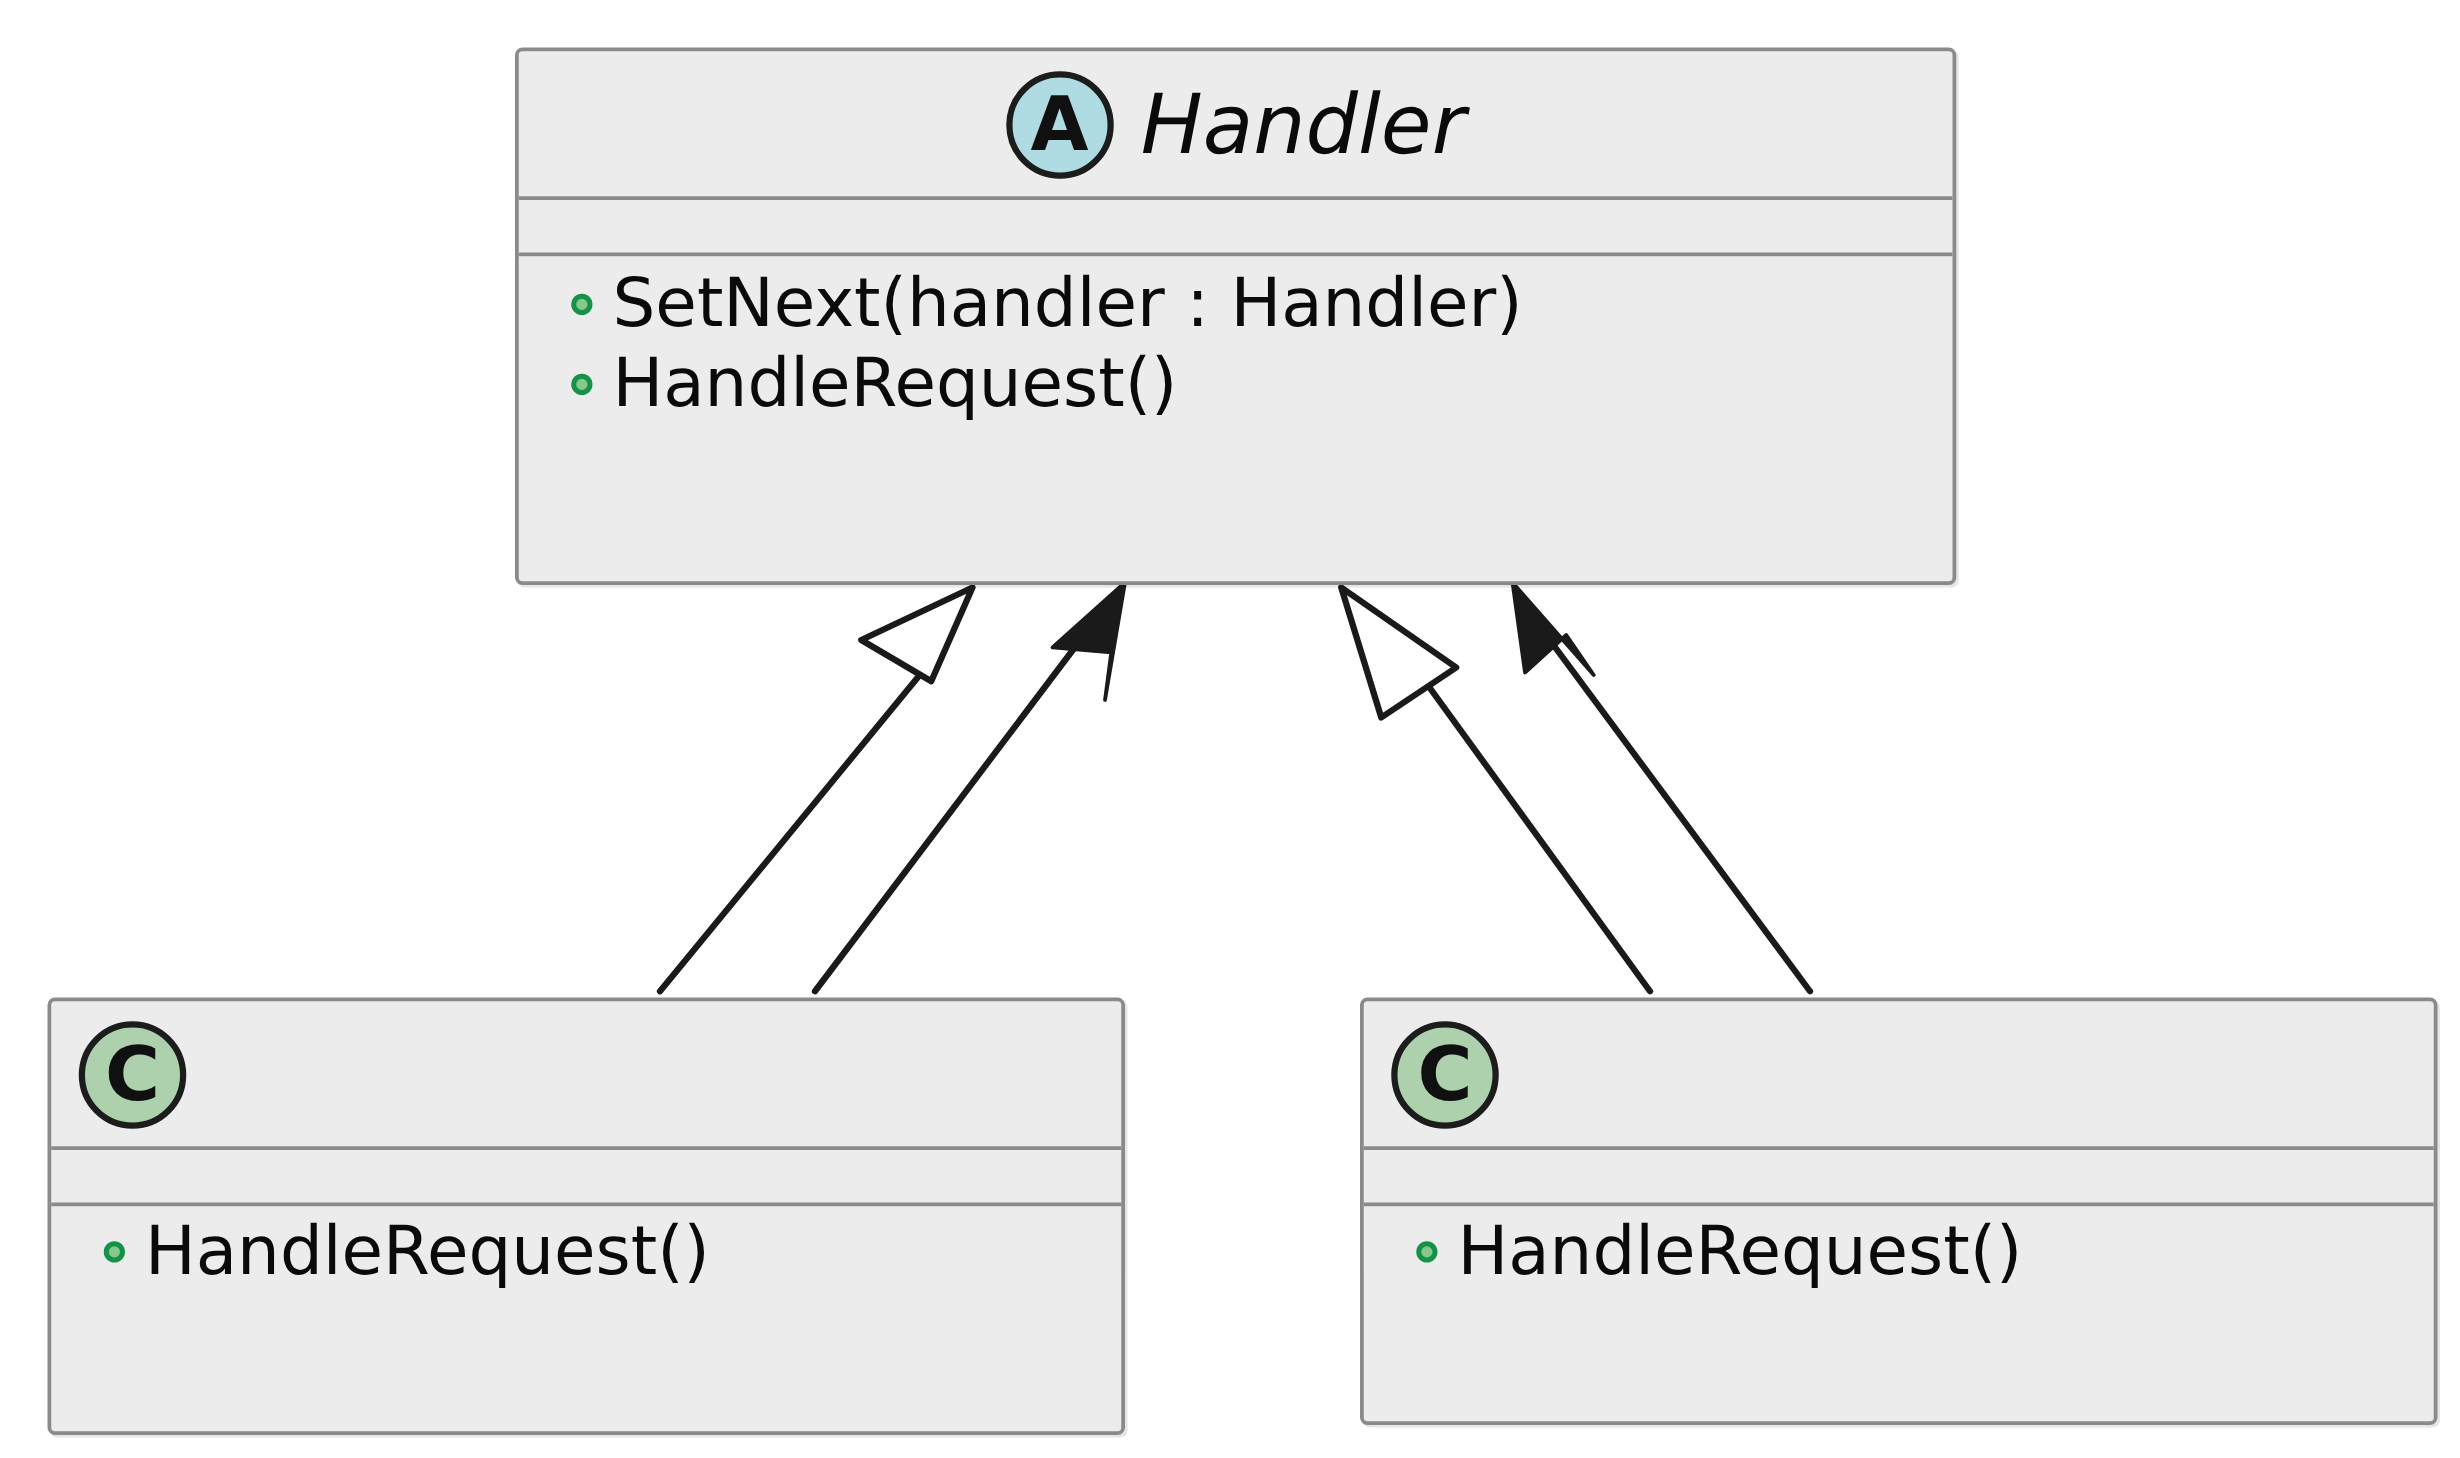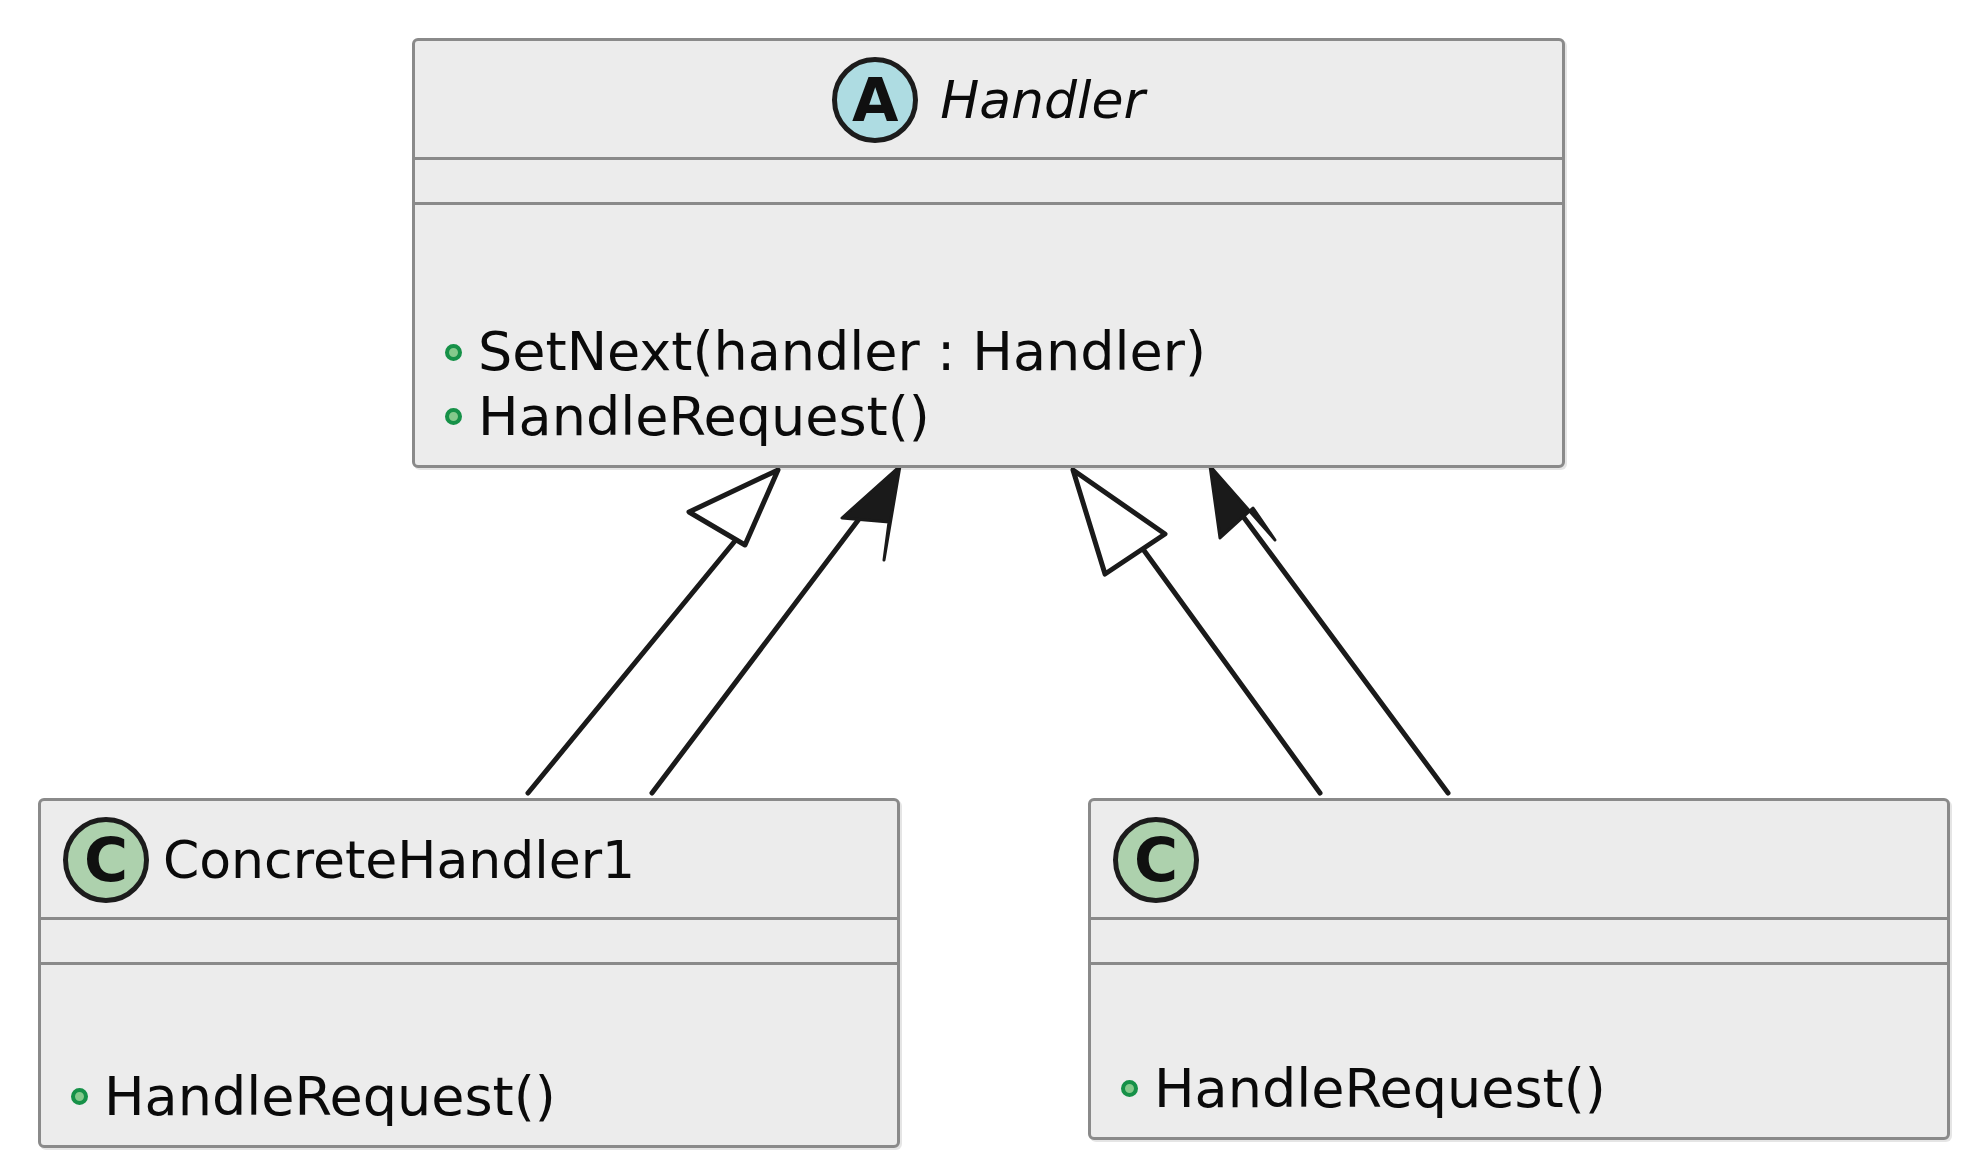--- a/index.html
+++ b/index.html
@@ -66,21 +66,21 @@
     font-weight: bold;
     line-height: 1;
     color: #101010;
     font-family: "DejaVu Sans", sans-serif;
     box-sizing: border-box;
   }
   .badge-abstract { background: #AEDCE2; }
   .badge-concrete { background: #ADD1AD; }
 
   .class-name {
-    font-size: 52px;
+    font-size: 66px;
     line-height: 1.05;
     color: #0A0A0A;
     white-space: nowrap;
   }
   .class-name.abstract {
     font-style: italic;
   }
 
   .compartment-sep {
     flex: 0 0 auto;
@@ -88,24 +88,24 @@
     background: #8A8A8A;
   }
 
   .attributes-compartment {
     flex: 0 0 auto;
     height: 42px;
   }
 
   .methods-compartment {
     flex: 1 1 auto;
-    padding: 10px 0 16px 0;
+    padding: 10px 0 16px 12px;
     display: flex;
     flex-direction: column;
-    justify-content: flex-end;
+    justify-content: flex-start;
   }
 
   .member-row {
     display: flex;
     align-items: center;
     gap: 16px;
     padding: 2px 18px 2px 30px;
     white-space: nowrap;
   }
 
@@ -180,21 +180,20 @@
       <div class="member-row">
         <span class="visibility-dot"></span>
         <span class="member-label">HandleRequest()</span>
       </div>
     </div>
   </div>
 
   <div id="concrete1-class" class="uml-class">
     <div class="class-header left-aligned">
       <div class="stereotype-badge badge-concrete">C</div>
-      <div class="class-name">ConcreteHandler1</div>
     </div>
 
     <div class="compartment-sep"></div>
     <div class="attributes-compartment"></div>
     <div class="compartment-sep"></div>
 
     <div class="methods-compartment">
       <div class="member-row">
         <span class="visibility-dot"></span>
         <span class="member-label">HandleRequest()</span>

